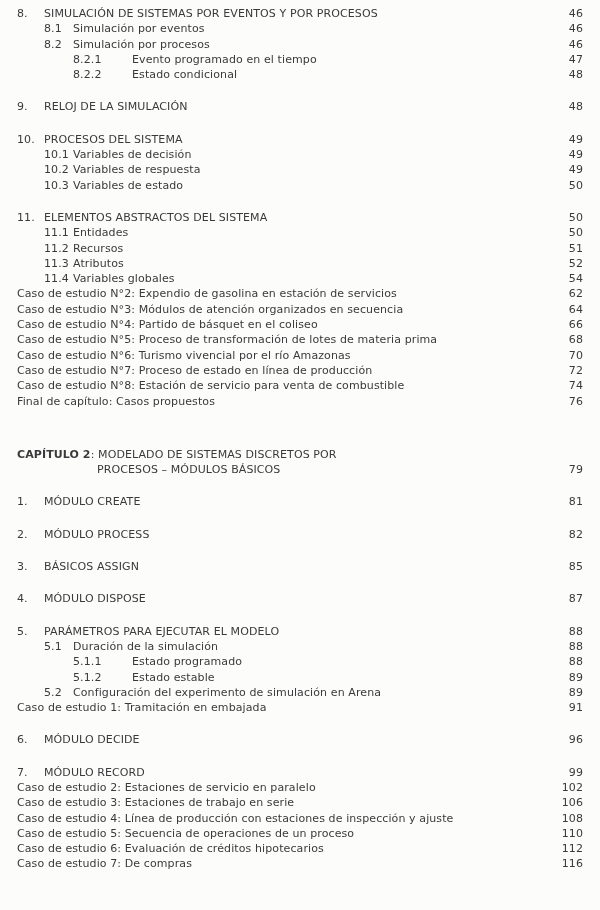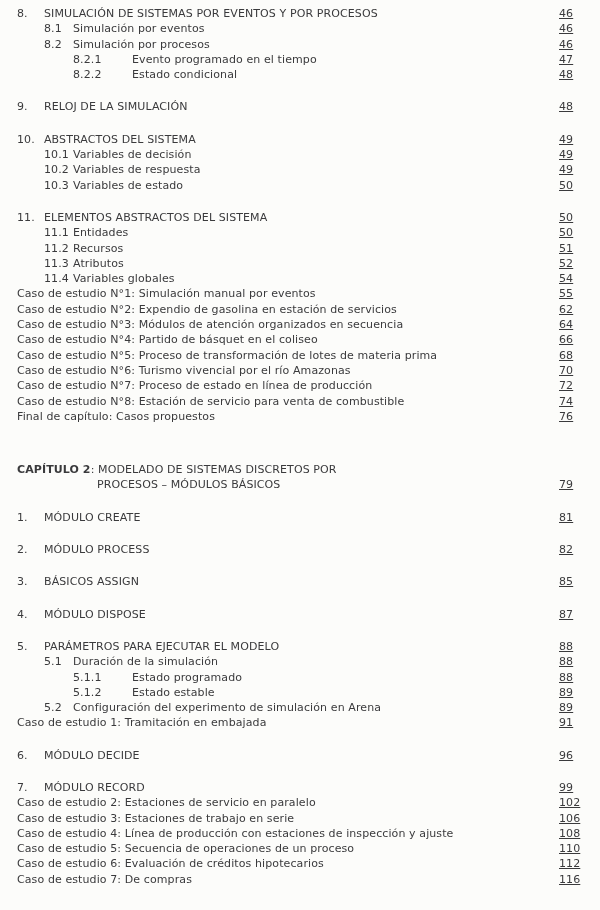--- a/index.html
+++ b/index.html
@@ -31,22 +31,21 @@
     flex: none;
   }
   .row .text {
     flex: 1 1 auto;
     overflow: hidden;
   }
   .row .page-num {
     flex: none;
     margin-left: 20px;
     min-width: 24px;
-    text-align: left;
-    text-decoration: underline;
+    text-align: right;
   }
   
   .l1 { padding-left: 17px; }
   .l1 .num { width: 27px; }
   .l2 { padding-left: 44px; }
   .l2 .num { width: 29px; }
   .l3 { padding-left: 73px; }
   .l3 .num { width: 59px; }
   .flush { padding-left: 17px; }
   .chap2 { padding-left: 97px; }
@@ -85,21 +84,21 @@
         <span class="text">Estado condicional</span>
         <span class="page-num">48</span>
       </div>
       <div class="row l1 gap-s">
         <span class="num">9.</span>
         <span class="text">RELOJ DE LA SIMULACIÓN</span>
         <span class="page-num">48</span>
       </div>
       <div class="row l1 gap-s">
         <span class="num">10.</span>
-        <span class="text">ABSTRACTOS DEL SISTEMA</span>
+        <span class="text">PROCESOS DEL SISTEMA</span>
         <span class="page-num">49</span>
       </div>
       <div class="row l2">
         <span class="num">10.1</span>
         <span class="text">Variables de decisión</span>
         <span class="page-num">49</span>
       </div>
       <div class="row l2">
         <span class="num">10.2</span>
         <span class="text">Variables de respuesta</span>
@@ -127,24 +126,20 @@
       </div>
       <div class="row l2">
         <span class="num">11.3</span>
         <span class="text">Atributos</span>
         <span class="page-num">52</span>
       </div>
       <div class="row l2">
         <span class="num">11.4</span>
         <span class="text">Variables globales</span>
         <span class="page-num">54</span>
-      </div>
-      <div class="row flush">
-        <span class="text">Caso de estudio N°1: Simulación manual por eventos</span>
-        <span class="page-num">55</span>
       </div>
       <div class="row flush">
         <span class="text">Caso de estudio N°2: Expendio de gasolina en estación de servicios</span>
         <span class="page-num">62</span>
       </div>
       <div class="row flush">
         <span class="text">Caso de estudio N°3: Módulos de atención organizados en secuencia</span>
         <span class="page-num">64</span>
       </div>
       <div class="row flush">

